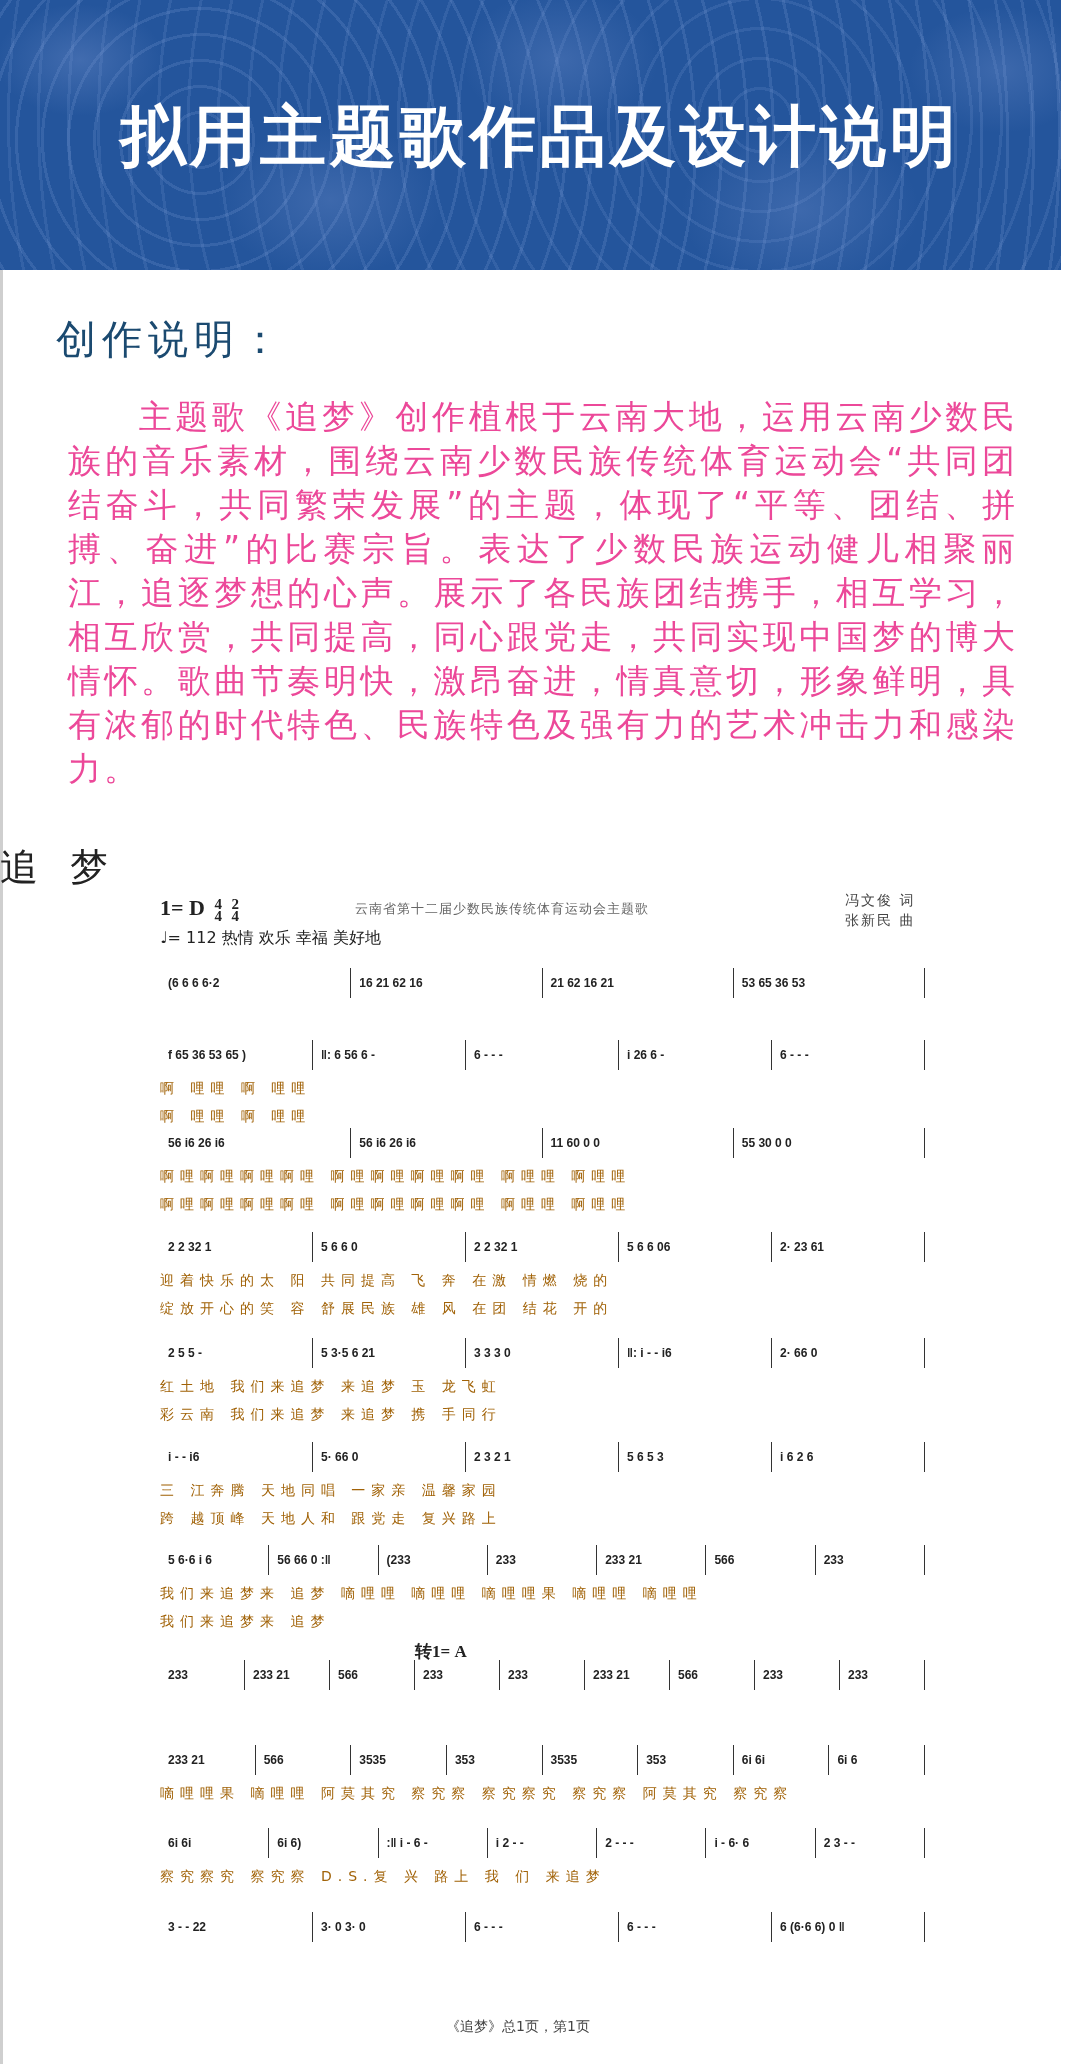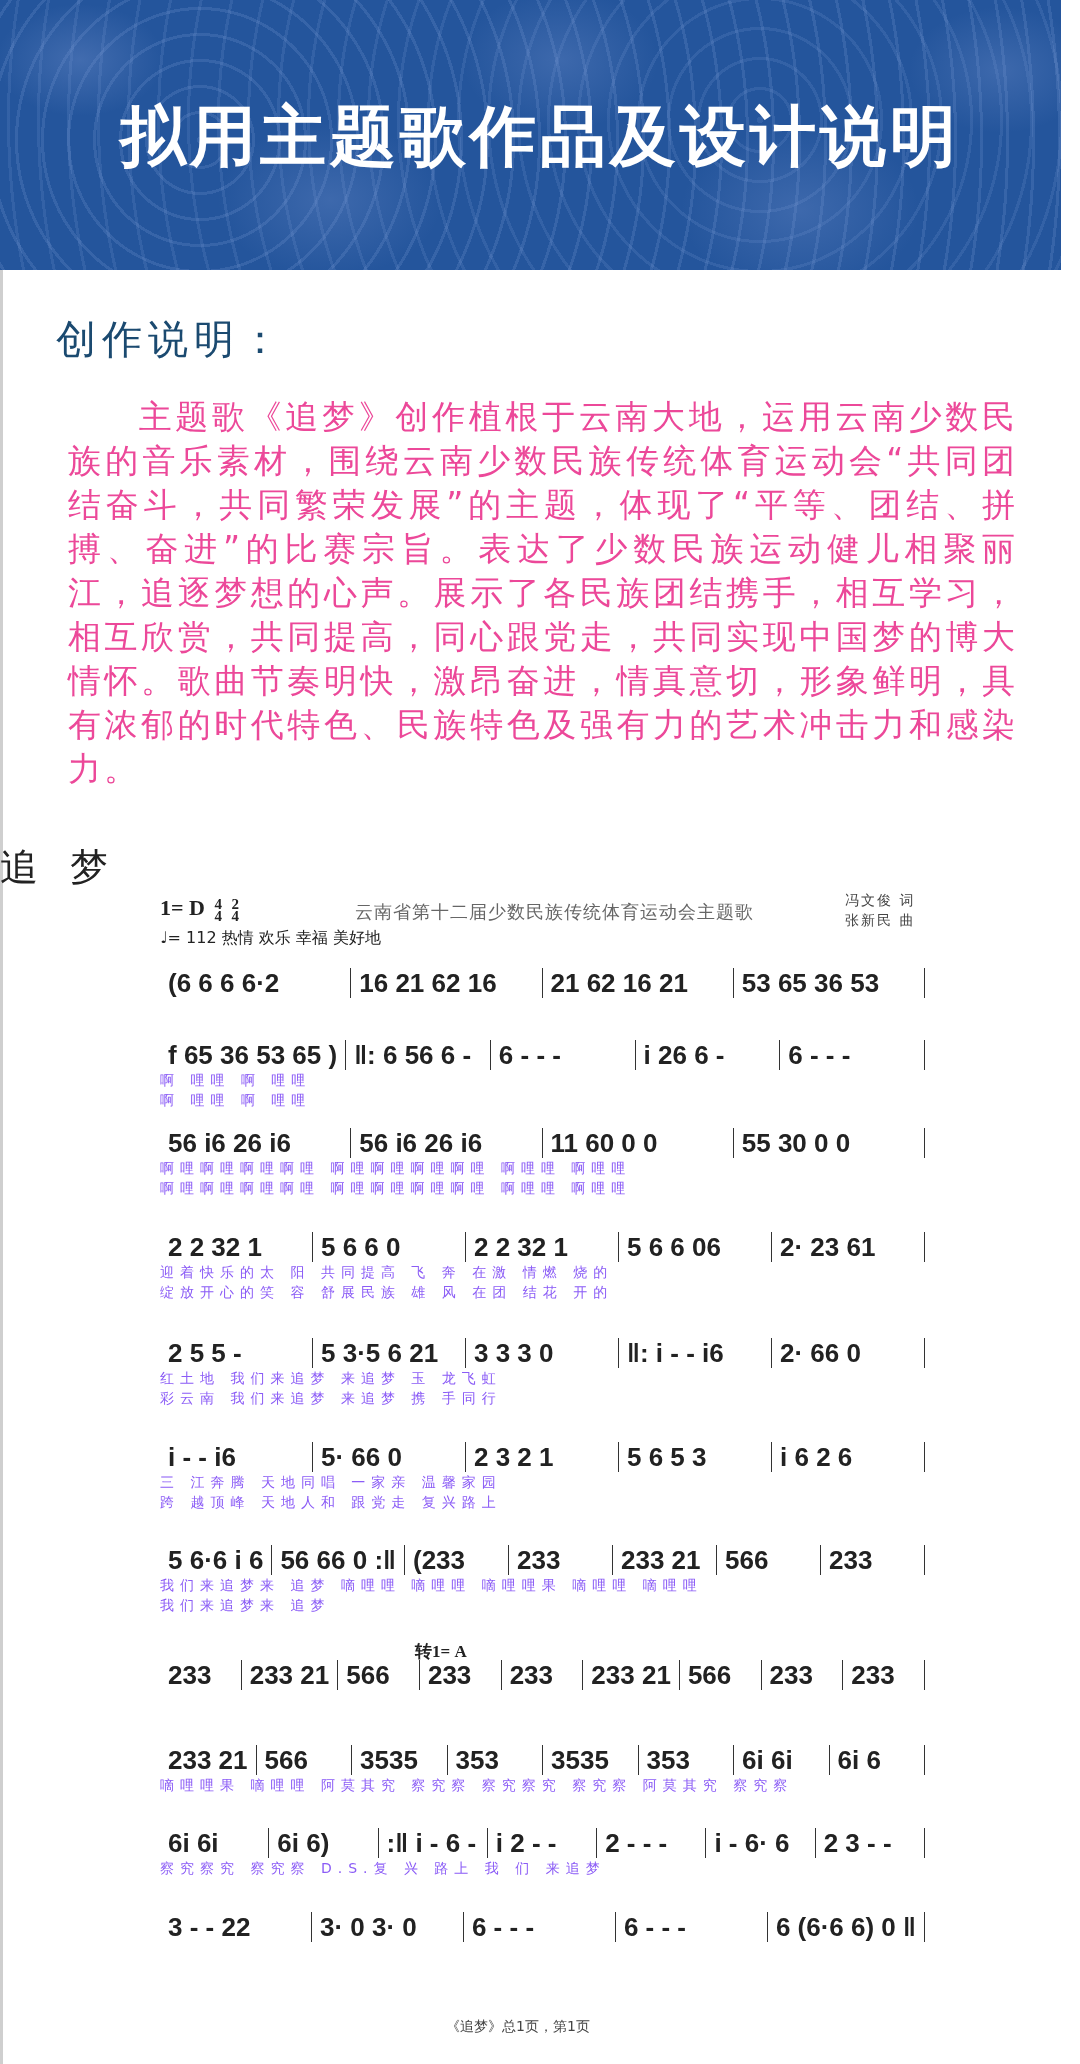--- a/index.html
+++ b/index.html
@@ -16,26 +16,26 @@
       #24559c;}
   .banner-title{position:absolute;left:0;top:92px;width:1080px;text-align:center;color:#fff;font-size:66px;font-weight:bold;letter-spacing:4px;font-family:"DejaVu Sans",sans-serif;}
   .side-rule{position:absolute;left:0;top:270px;width:3px;height:1794px;background:#cfcfcf;}
   .section-heading{position:absolute;left:56px;top:312px;font-size:40px;color:#1b4a70;letter-spacing:6px;}
   .intro{position:absolute;left:68px;top:395px;width:950px;font-size:33px;line-height:44px;color:#ec4899;text-align:justify;letter-spacing:3px;}
   .intro .indent{display:inline-block;width:70px;}
   .score-title{position:absolute;left:0;top:842px;width:932px;text-align:left;font-size:38px;letter-spacing:10px;}
   .key{position:absolute;left:160px;top:895px;font-size:22px;font-weight:bold;font-family:"Liberation Serif",serif;}
   .frac{display:inline-block;vertical-align:middle;text-align:center;line-height:12px;font-size:15px;margin-left:4px;}
   .tempo{position:absolute;left:160px;top:928px;font-size:16px;}
-  .subtitle{position:absolute;left:355px;top:900px;font-size:18px;color:#666;letter-spacing:1px;}
+  .subtitle{position:absolute;left:355px;top:900px;font-size:13px;color:#666;letter-spacing:1px;}
   .credits{position:absolute;left:845px;top:890px;font-size:14px;color:#444;line-height:20px;letter-spacing:2px;}
   .row{position:absolute;left:160px;width:765px;}
-  .notes{display:flex;align-items:flex-end;height:30px;font-size:26px;font-family:"Liberation Sans",sans-serif;font-weight:bold;white-space:nowrap;}
+  .notes{display:flex;align-items:flex-end;height:30px;font-size:12px;font-family:"Liberation Sans",sans-serif;font-weight:bold;white-space:nowrap;}
   .bar{display:flex;justify-content:space-between;flex:1;padding:0 8px;border-right:1.5px solid #333;height:30px;align-items:center;}
-  .lyr{font-size:14px;color:#8b5cf6;letter-spacing:6px;white-space:nowrap;margin-top:0;height:20px;line-height:20px;}
+  .lyr{font-size:14px;color:#a16207;letter-spacing:6px;white-space:nowrap;margin-top:8px;height:20px;line-height:20px;}
   .mark{position:absolute;font-style:italic;font-weight:bold;font-family:"Liberation Serif",serif;font-size:17px;}
   .footer{position:absolute;left:0;top:2018px;width:996px;text-align:center;font-size:14px;color:#444;padding-left:20px;}
 </style>
 </head>
 <body>
 
 <div class="banner">
   <div class="banner-title">拟用主题歌作品及设计说明</div>
 </div>
 <div class="side-rule"></div>

